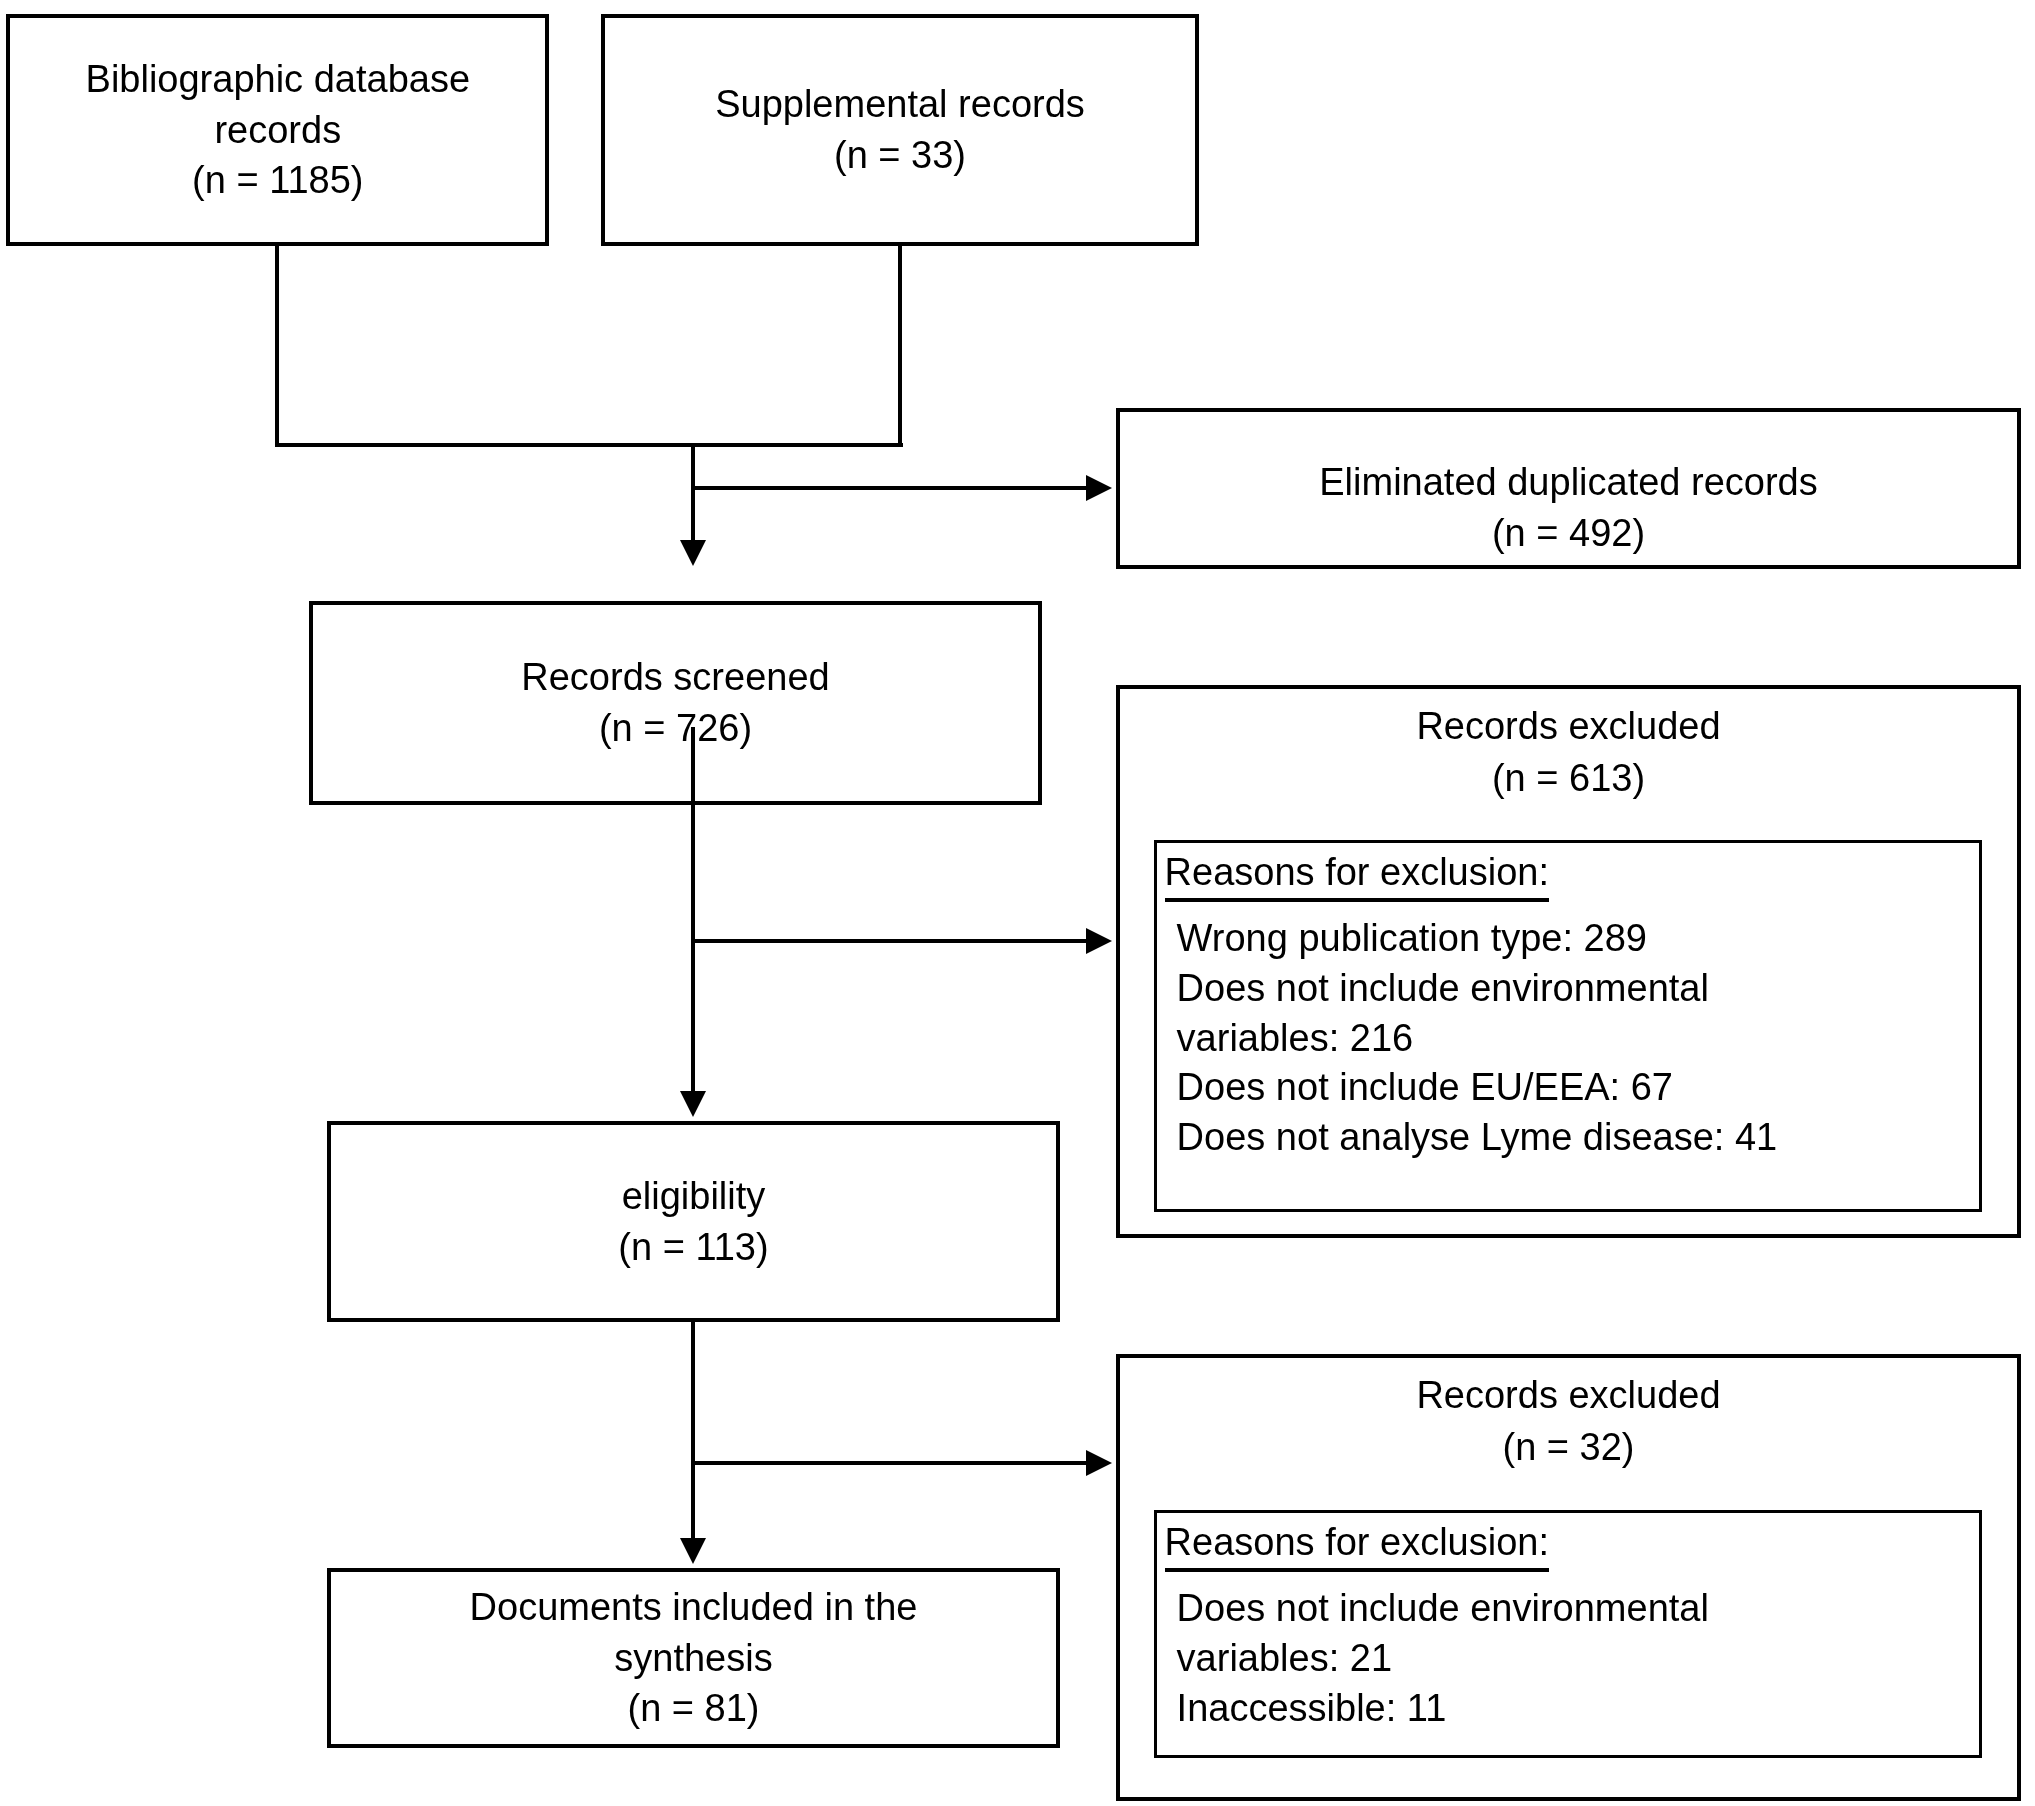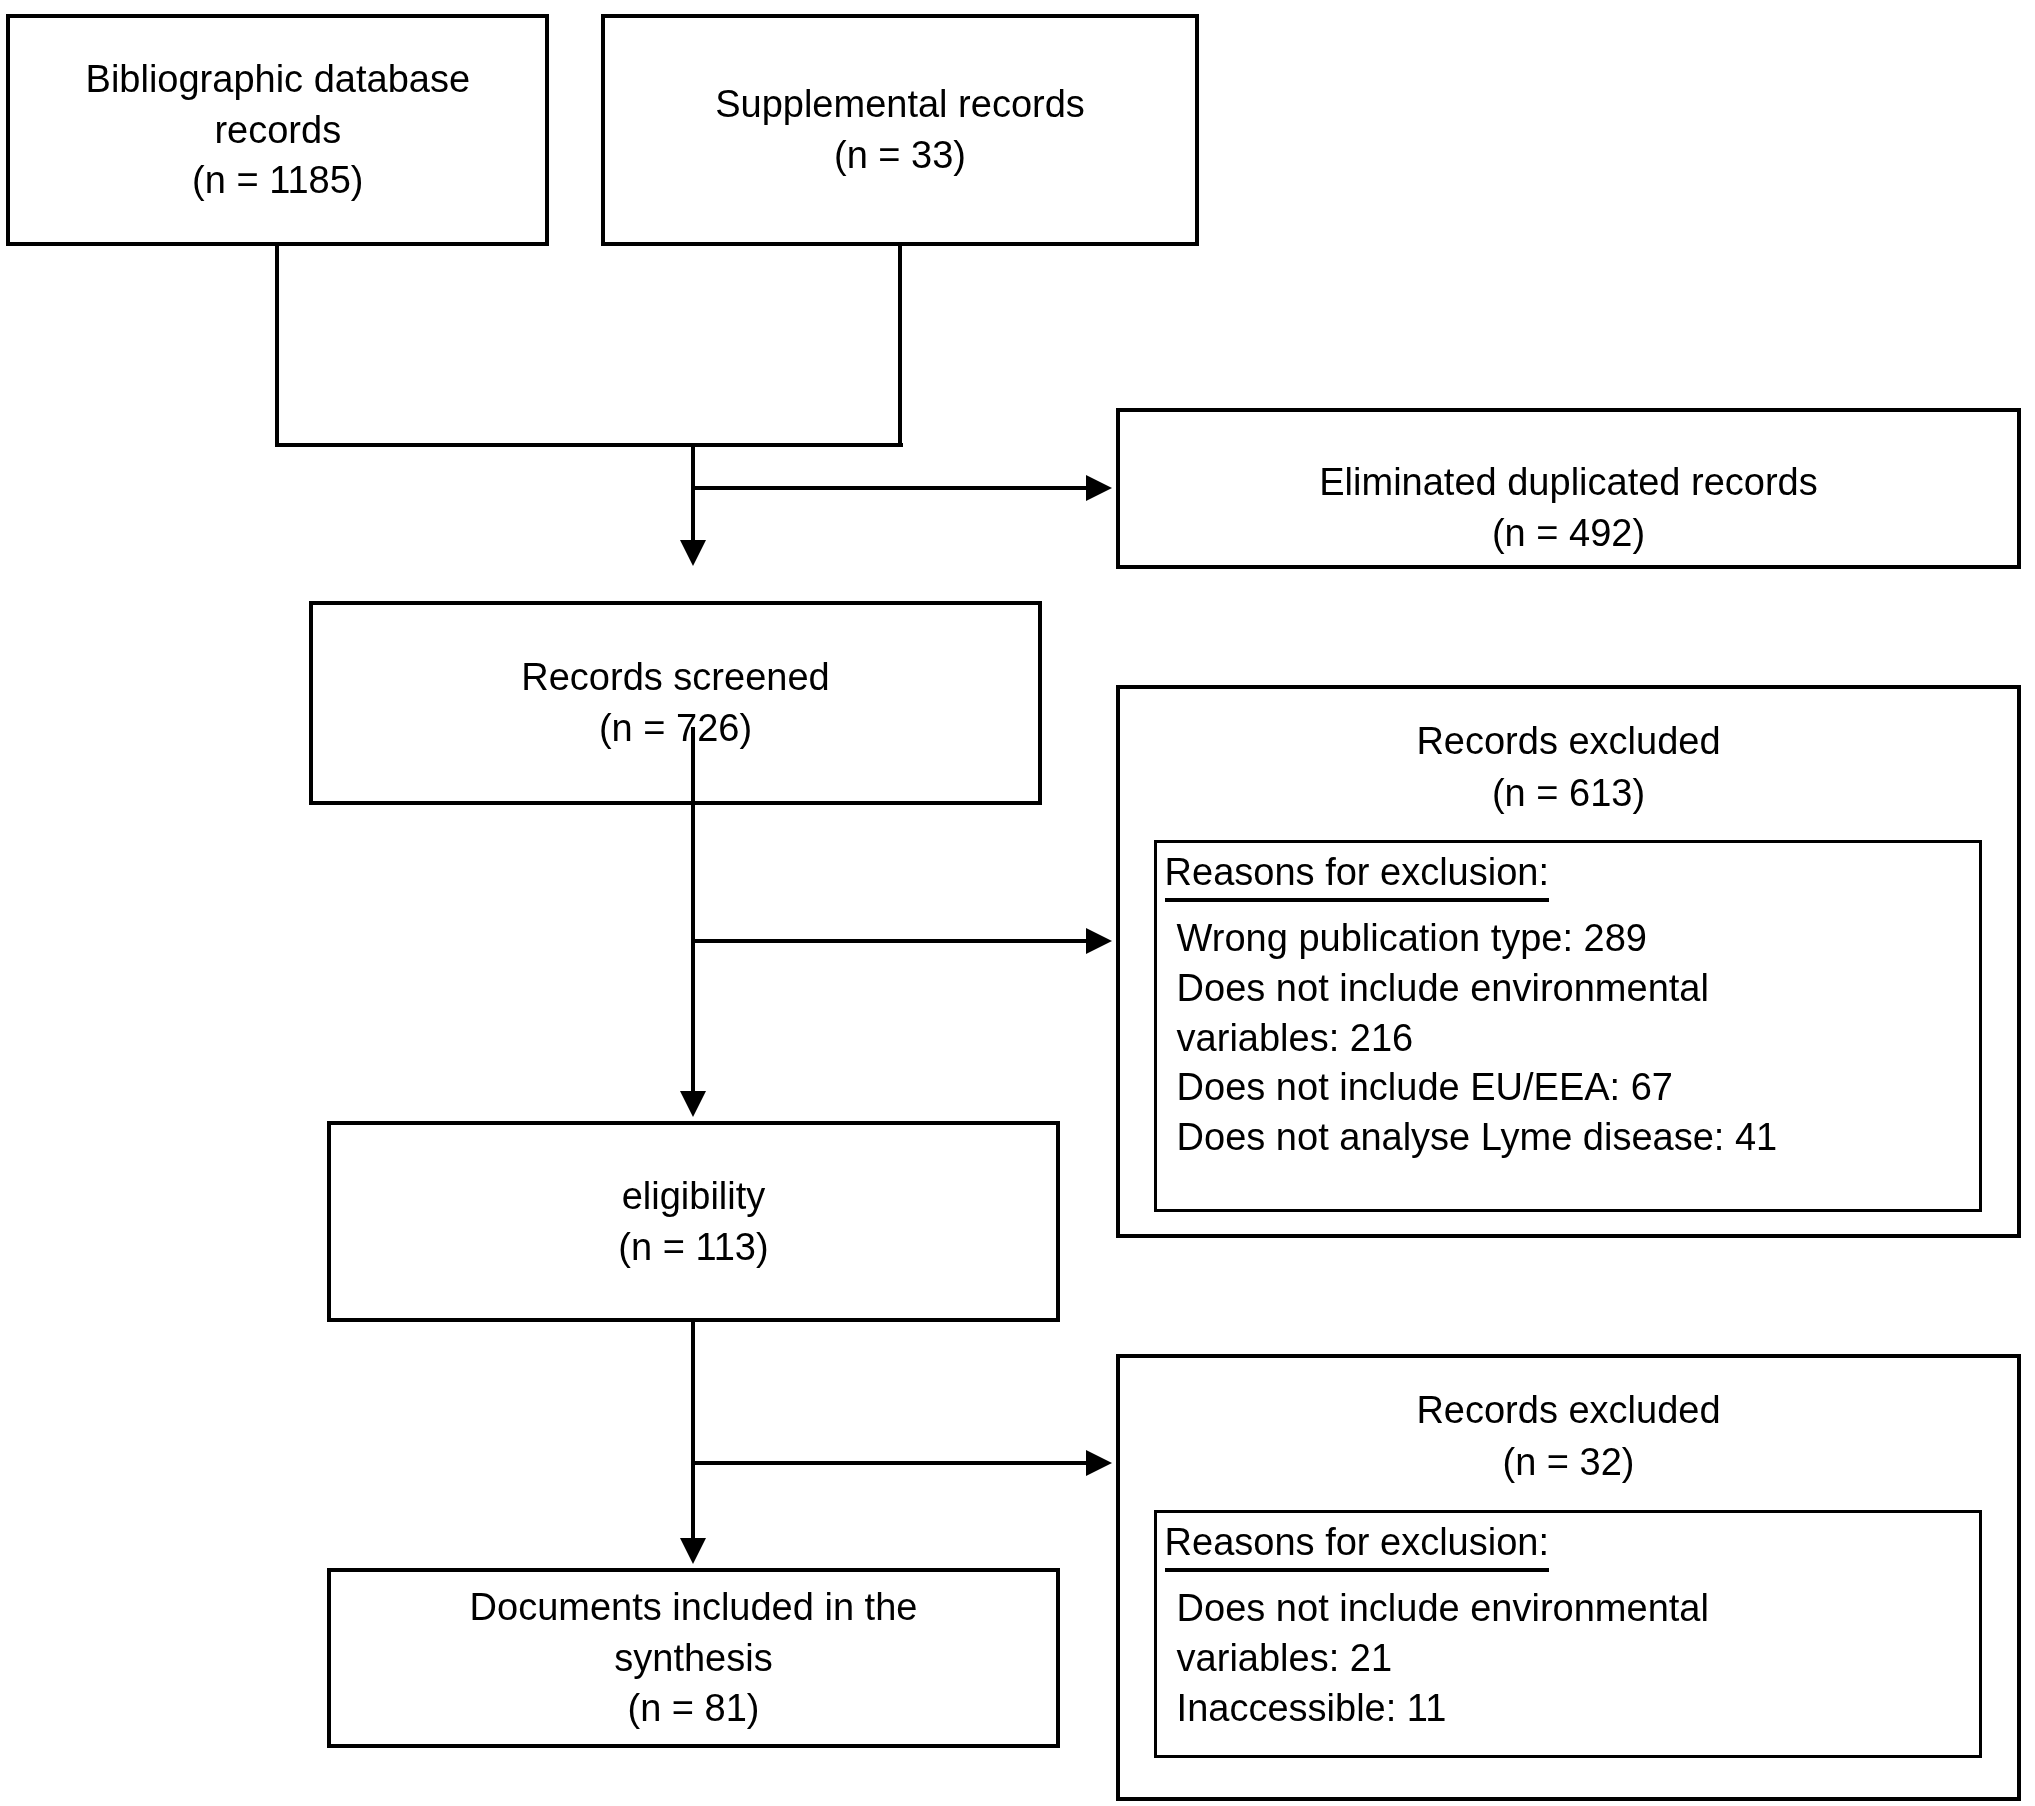--- a/index.html
+++ b/index.html
@@ -39,21 +39,21 @@
   }
 
   
   .box.excluded {
     justify-content: flex-start;
     padding: 0;
   }
   .excluded .head {
     width: 100%;
     text-align: center;
-    padding-top: 27px;
+    padding-top: 12px;
   }
   .excluded .head .line {
     font-size: 38px;
     line-height: 1.36;
   }
 
   
   .reasons {
     position: absolute;
     box-sizing: border-box;

